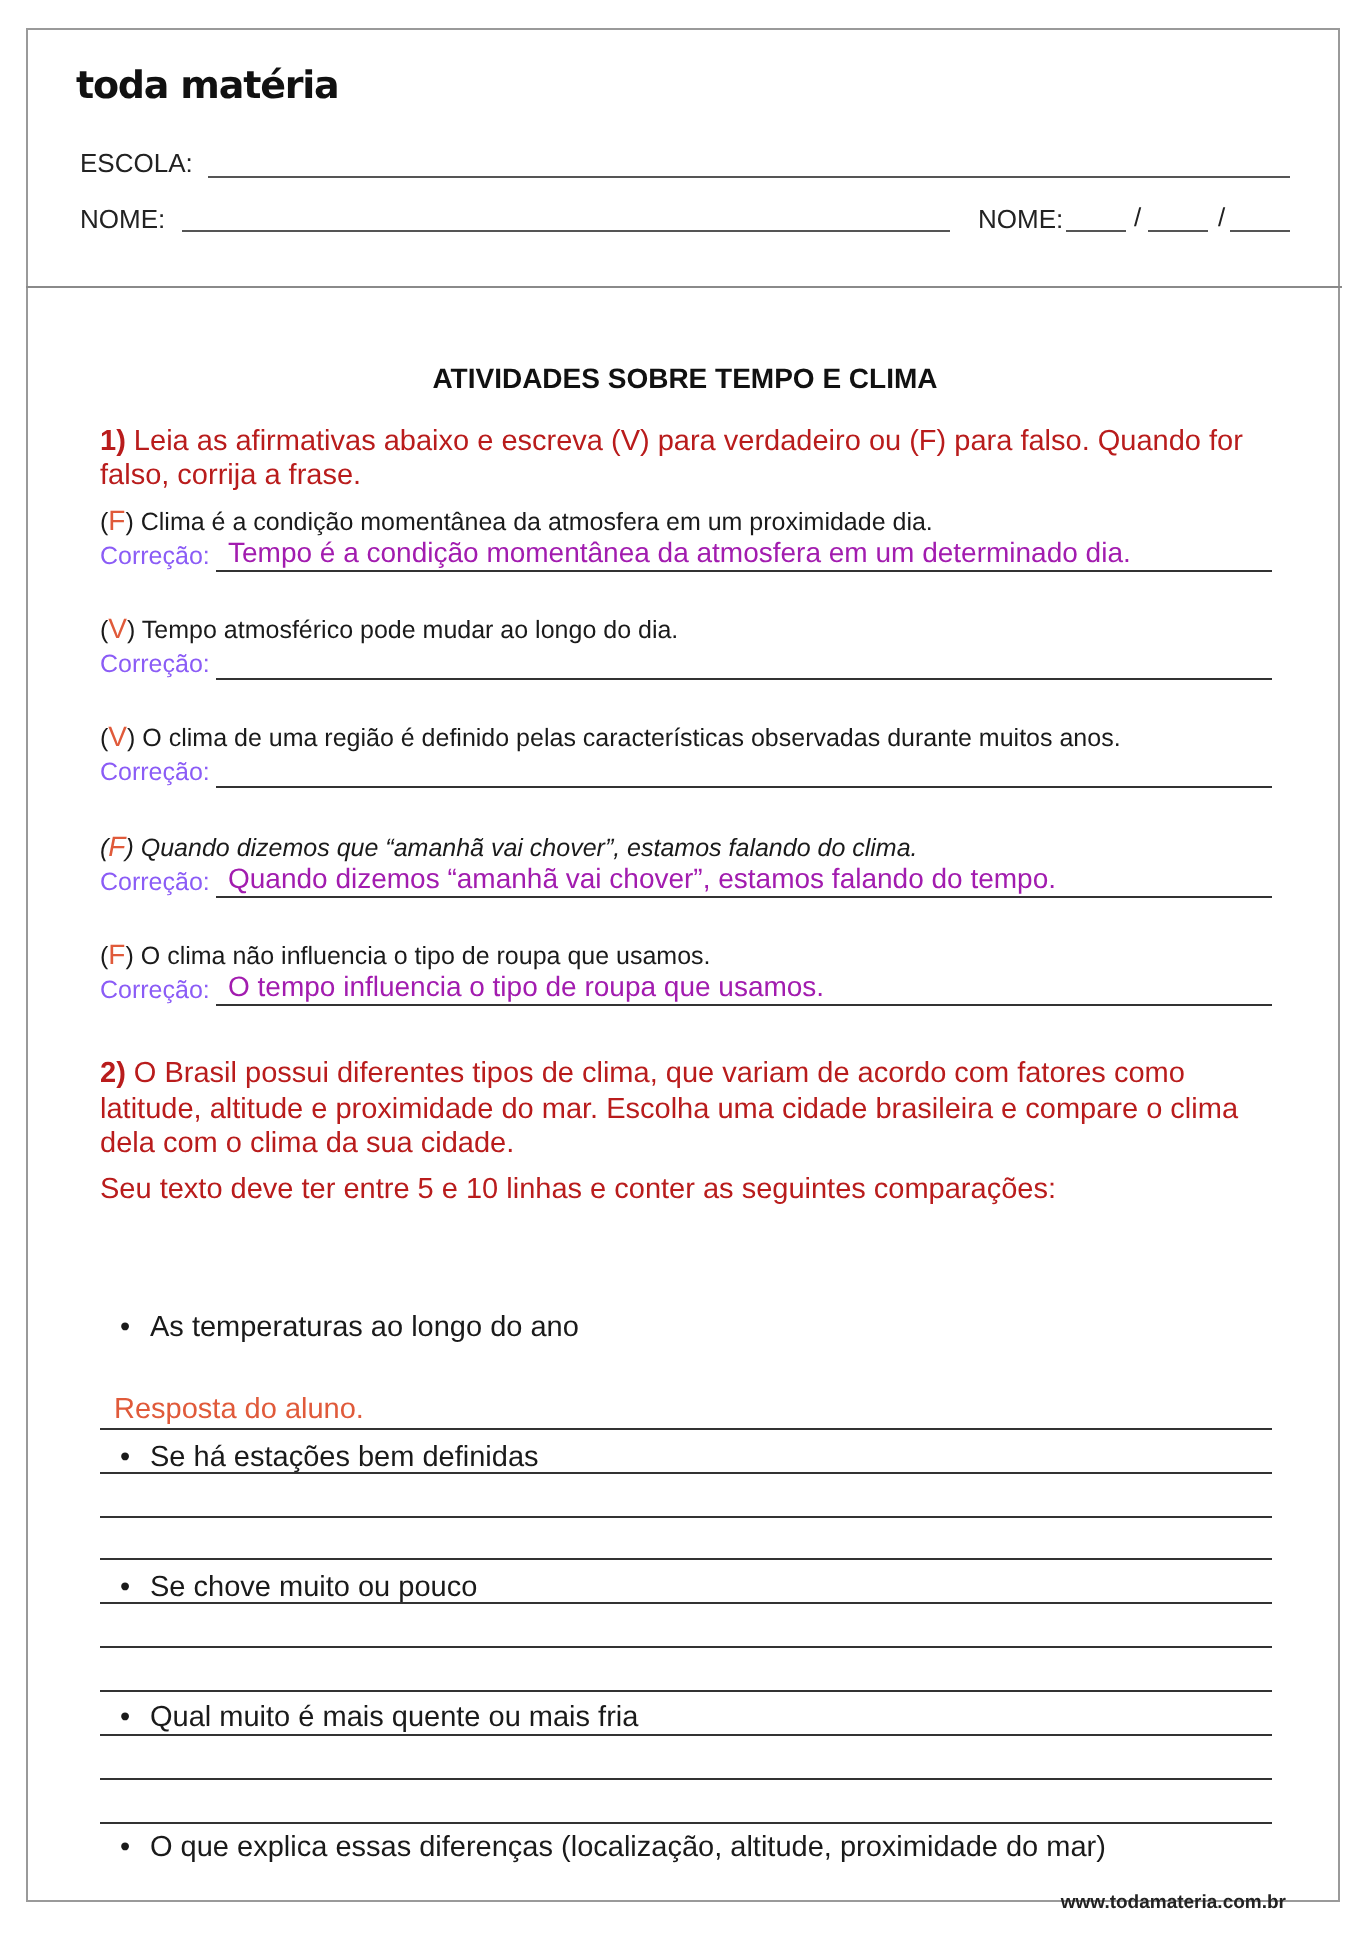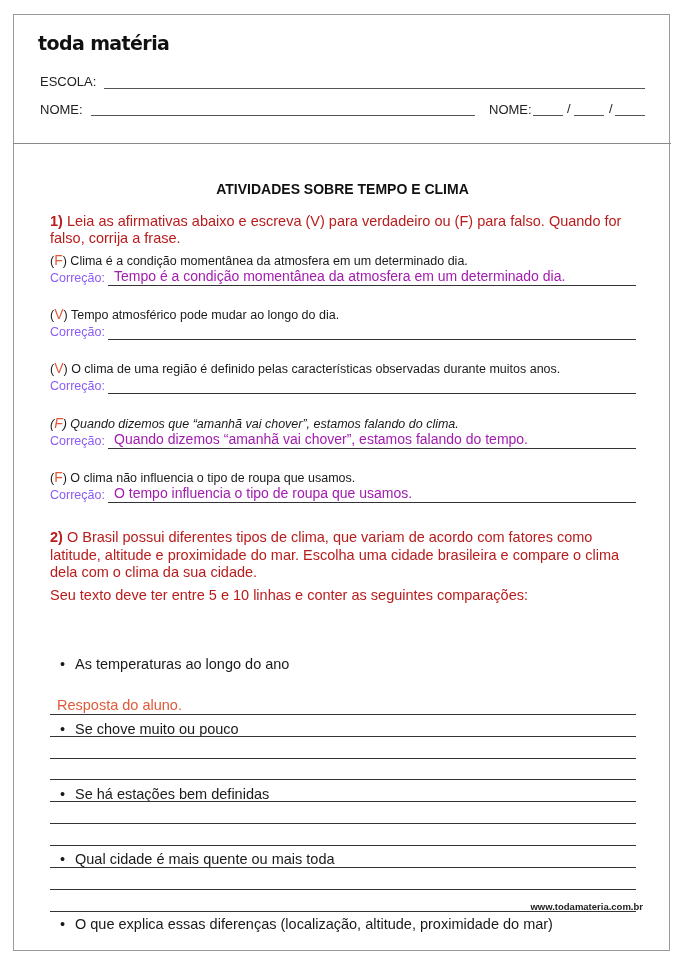--- a/index.html
+++ b/index.html
@@ -21,21 +21,21 @@
   .ans { color:#e05a3a; font-size:14px; }
   .corr-label { position:absolute; left:50px; font-size:12.5px; color:#8b5cf6; }
   .corr-line { position:absolute; left:108px; width:528px; border-top:1px solid #333; height:0; }
   .corr-text { position:absolute; left:114px; font-size:14px; color:#a21caf; white-space:nowrap; }
   .bullets { position:absolute; left:58px; top:608px; margin:0; padding:0; list-style:none;
              font-size:14.5px; line-height:17px; color:#1a1a1a; }
   .bullets li { position:relative; padding-left:17px;margin-top:48px; }
   .bullets li::before { content:"•"; position:absolute; left:2px; top:0; }
   .write-line { position:absolute; left:50px; width:586px; border-top:1.5px solid #333; height:0; }
   .resp-text { position:absolute; left:57px; top:697px; font-size:14.5px; color:#e05a3a; }
-  .footer { position:absolute; right:42px; top:901px; font-size:9.5px; font-weight:bold; color:#222; }
+  .footer { position:absolute; right:42px; top:946px; font-size:9.5px; font-weight:bold; color:#222; }
 </style>
 </head>
 <body>
 
 <div class="sheet"></div>
 <div class="divider"></div>
 
 <div class="logo">toda matéria</div>
 
 <div class="hdr-label" style="left:40px;top:74px;">ESCOLA:</div>
@@ -50,21 +50,21 @@
 <div class="hline" style="left:574px;top:115px;width:30px;"></div>
 <div class="hdr-label" style="left:609px;top:101px;">/</div>
 <div class="hline" style="left:615px;top:115px;width:30px;"></div>
 
 <div class="title">ATIVIDADES SOBRE TEMPO E CLIMA</div>
 
 <div class="q-text" style="top:213px;">
   <span class="q-num">1)</span><span> Leia as afirmativas abaixo e escreva (V) para verdadeiro ou (F) para falso. Quando for falso, corrija a frase.</span>
 </div>
 
-<div class="stmt" style="top:252px;">(<span class="ans">F</span><span>) Clima é a condição momentânea da atmosfera em um determinado dia.</span></div>
+<div class="stmt" style="top:252px;">(<span class="ans">F</span><span>) Clima é a condição momentânea da atmosfera em um proximidade dia.</span></div>
 <div class="corr-label" style="top:271px;">Correção:</div>
 <div class="corr-line" style="top:285px;"></div>
 <div class="corr-text" style="top:268px;">Tempo é a condição momentânea da atmosfera em um determinado dia.</div>
 
 <div class="stmt" style="top:306px;">(<span class="ans">V</span><span>) Tempo atmosférico pode mudar ao longo do dia.</span></div>
 <div class="corr-label" style="top:325px;">Correção:</div>
 <div class="corr-line" style="top:339px;"></div>
 
 <div class="stmt" style="top:360px;">(<span class="ans">V</span><span>) O clima de uma região é definido pelas características observadas durante muitos anos.</span></div>
 <div class="corr-label" style="top:379px;">Correção:</div>
@@ -80,23 +80,23 @@
 <div class="corr-line" style="top:502px;"></div>
 <div class="corr-text" style="top:485px;">O tempo influencia o tipo de roupa que usamos.</div>
 
 <div class="q-text" style="top:529px;line-height:17.5px;">
   <span class="q-num">2)</span><span> O Brasil possui diferentes tipos de clima, que variam de acordo com fatores como latitude, altitude e proximidade do mar. Escolha uma cidade brasileira e compare o clima dela com o clima da sua cidade.</span>
 </div>
 <div class="q-text" style="top:587px;">Seu texto deve ter entre 5 e 10 linhas e conter as seguintes comparações:</div>
 
 <ul class="bullets">
   <li>As temperaturas ao longo do ano</li>
+  <li>Se há estações bem definidas</li>
   <li>Se chove muito ou pouco</li>
-  <li>Se há estações bem definidas</li>
-  <li>Qual cidade é mais quente ou mais toda</li>
+  <li>Qual muito é mais quente ou mais fria</li>
   <li>O que explica essas diferenças (localização, altitude, proximidade do mar)</li>
 </ul>
 
 <div class="resp-text">Resposta do aluno.</div>
 <div class="write-line" style="top:714px;"></div>
 <div class="write-line" style="top:736px;"></div>
 <div class="write-line" style="top:758px;"></div>
 <div class="write-line" style="top:779px;"></div>
 <div class="write-line" style="top:801px;"></div>
 <div class="write-line" style="top:823px;"></div>

